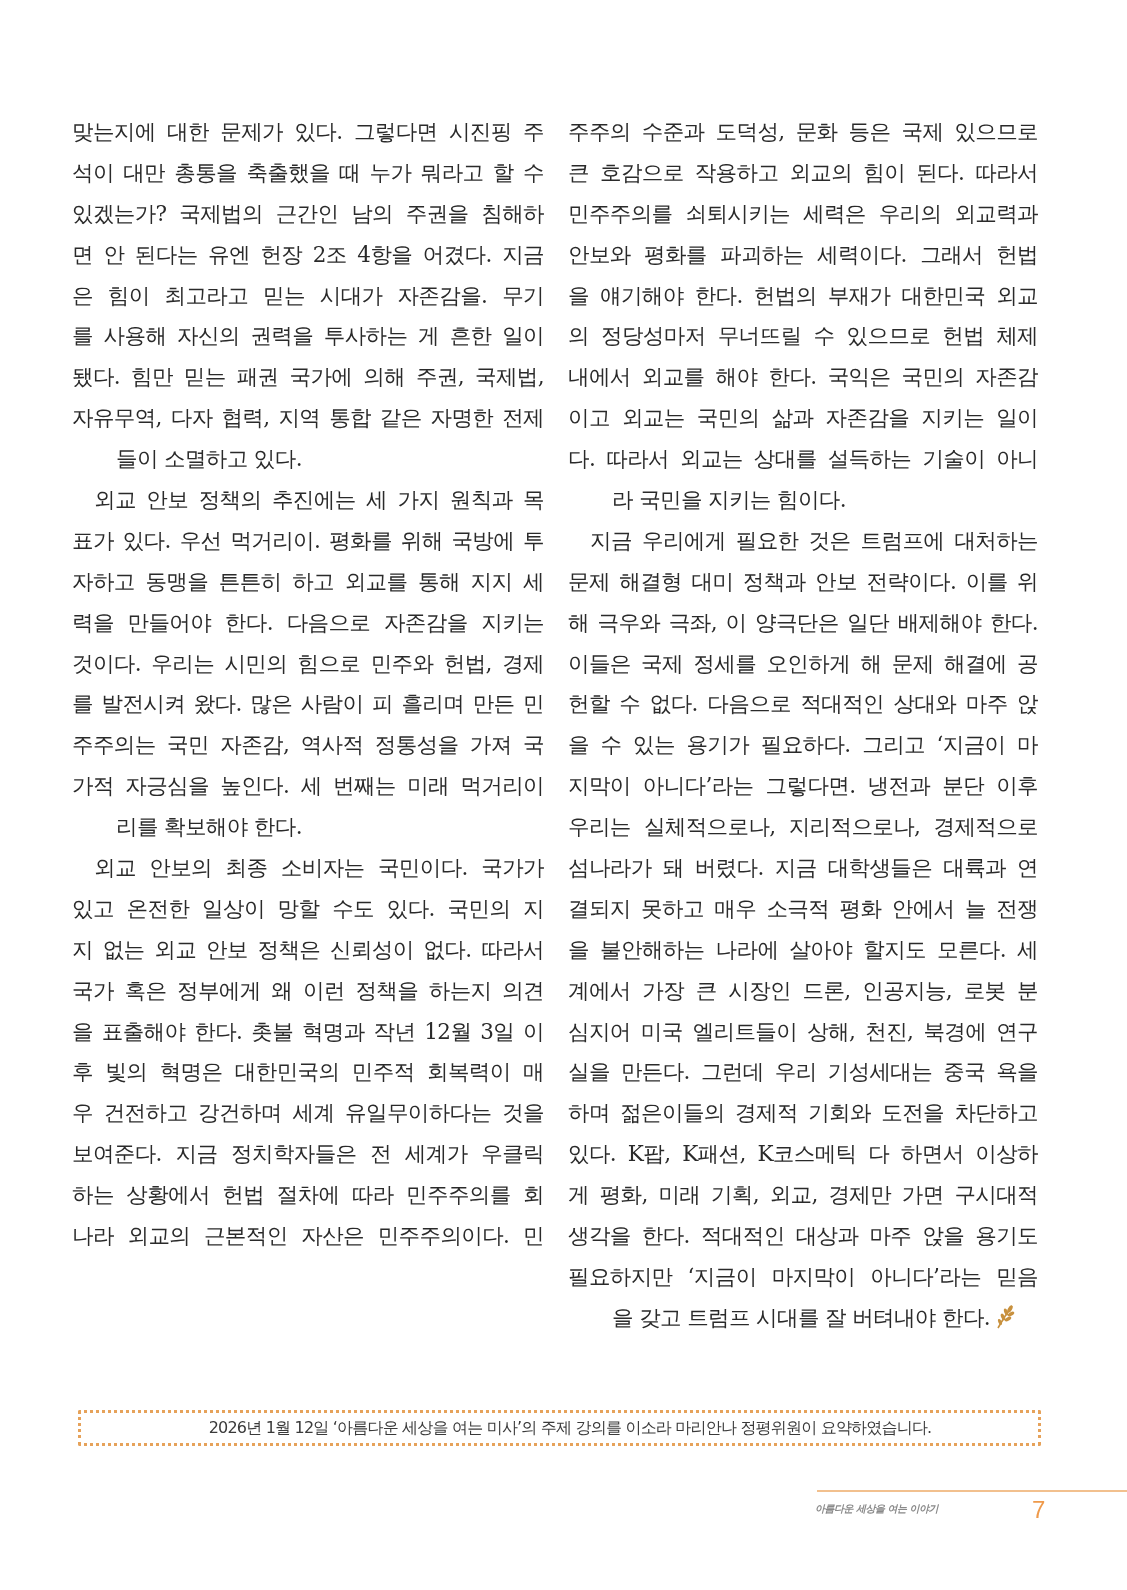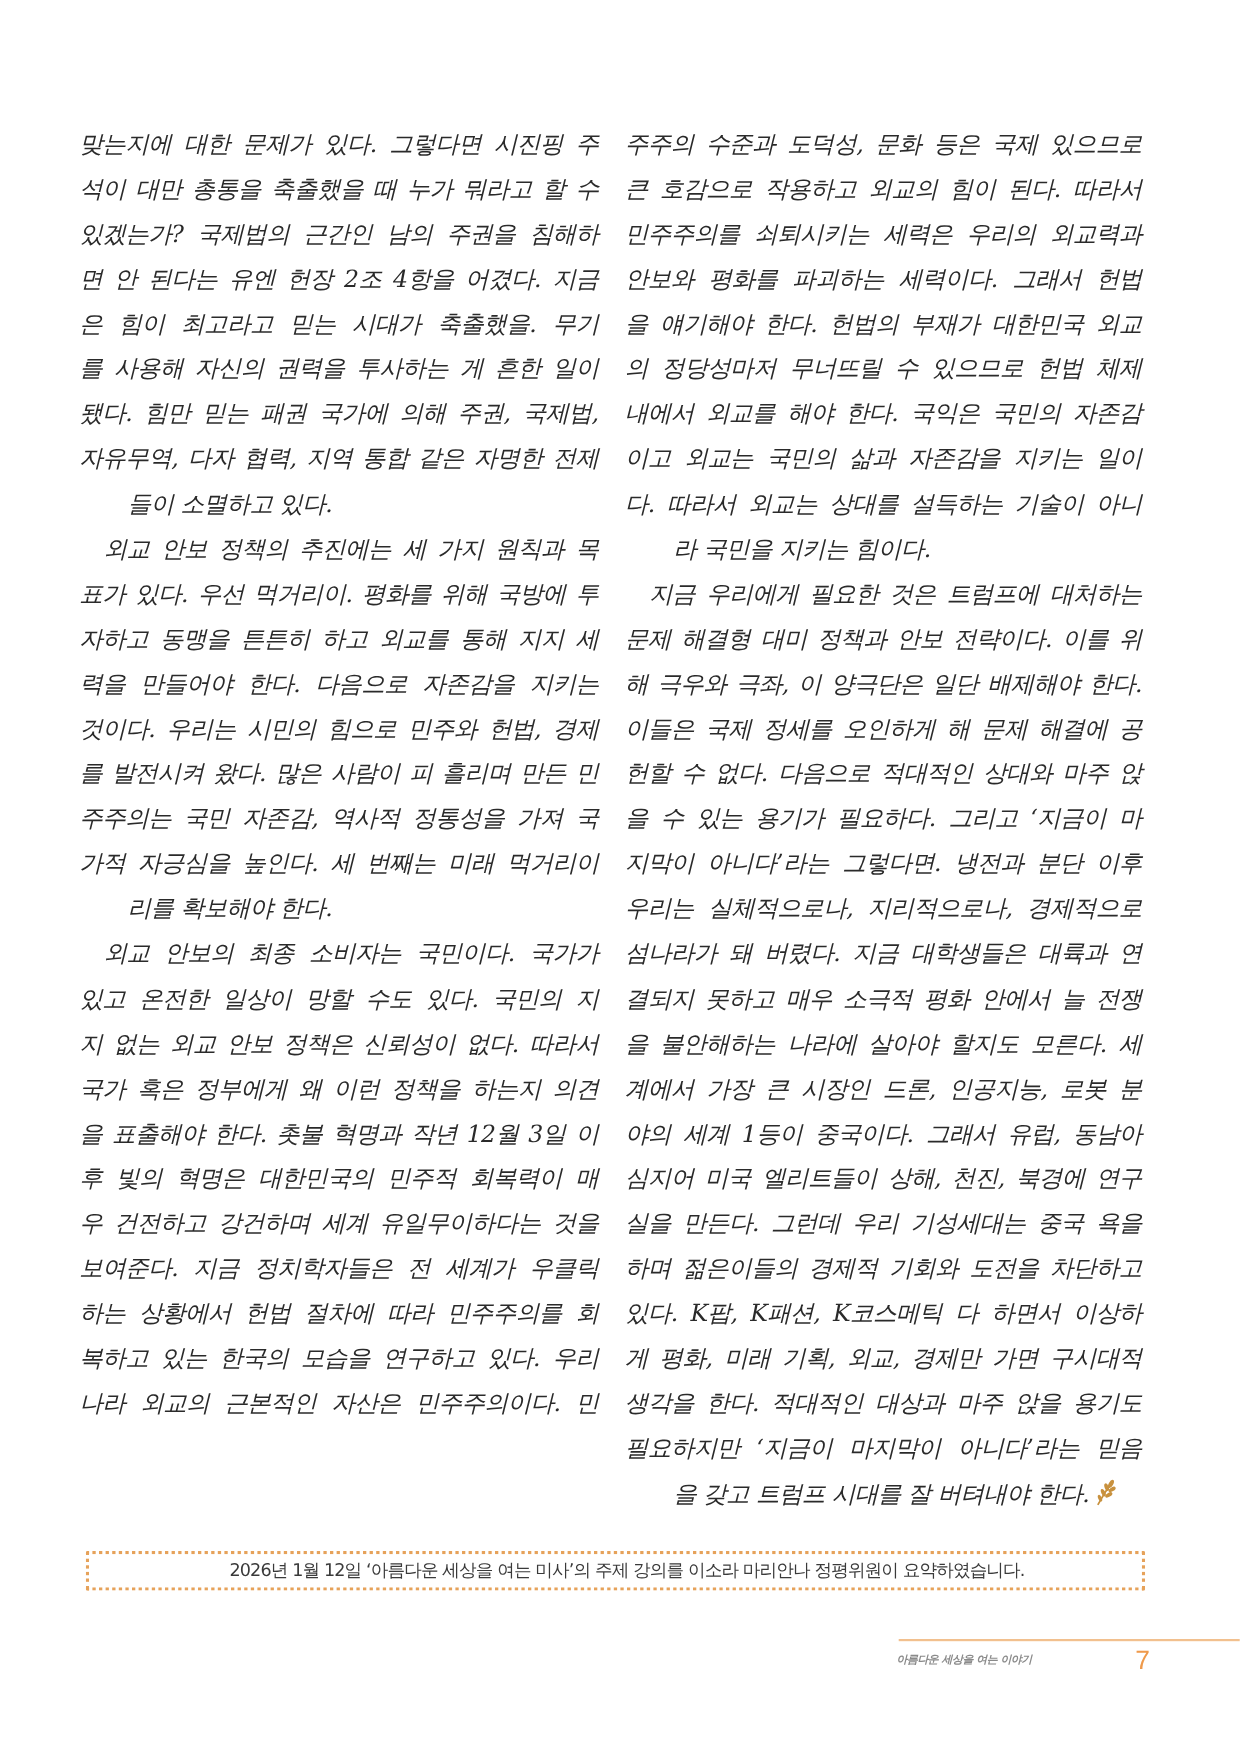--- a/index.html
+++ b/index.html
@@ -1,18 +1,18 @@
 <!DOCTYPE html>
 <html><head>
 <meta charset="utf-8">
 <style>
   html, body { margin:0; padding:0; background:#ffffff; }
   body { width:1127px; height:1590px; position:relative; overflow:hidden;
          font-family:"DejaVu Serif", "Liberation Serif", serif; color:#2a2a2a; }
-  .col { position:absolute; top:112px;font-style:italic; }
+  .col { position:absolute; top:112px; }
   .col-left { left:72px; width:472px; }
   .col-right { left:568px; width:470px; }
   .line { height:40.9px; line-height:40.9px; font-size:21.5px; white-space:nowrap;
           text-align:justify; text-align-last:justify; letter-spacing:-0.6px; }
   .line.last { text-align-last:left;margin-left:44px; }
   .line.indent { padding-left:22px; }
   .wheat { display:inline-block; width:22px; height:26px; vertical-align:-4px; margin-left:4px; }
   .note-box { position:absolute; left:78px; top:1410px; width:963px; height:36px;
               border:3px dotted #e6a25a; border-radius:2px; box-sizing:border-box;
               display:flex; align-items:center; justify-content:center; }
@@ -25,21 +25,21 @@
                  font-size:24px; color:#ef9a4b; }
 </style>
 </head>
 <body>
 
 <div class="col col-left" id="left-col">
     <div class="line">맞는지에 대한 문제가 있다. 그렇다면 시진핑 주</div>
     <div class="line">석이 대만 총통을 축출했을 때 누가 뭐라고 할 수</div>
     <div class="line">있겠는가? 국제법의 근간인 남의 주권을 침해하</div>
     <div class="line">면 안 된다는 유엔 헌장 2조 4항을 어겼다. 지금</div>
-    <div class="line">은 힘이 최고라고 믿는 시대가 축출했을. 무기</div>
+    <div class="line">은 힘이 최고라고 믿는 시대가 자존감을. 무기</div>
     <div class="line">를 사용해 자신의 권력을 투사하는 게 흔한 일이</div>
     <div class="line">됐다. 힘만 믿는 패권 국가에 의해 주권, 국제법,</div>
     <div class="line">자유무역, 다자 협력, 지역 통합 같은 자명한 전제</div>
     <div class="line last">들이 소멸하고 있다.</div>
     <div class="line indent">외교 안보 정책의 추진에는 세 가지 원칙과 목</div>
     <div class="line">표가 있다. 우선 먹거리이. 평화를 위해 국방에 투</div>
     <div class="line">자하고 동맹을 튼튼히 하고 외교를 통해 지지 세</div>
     <div class="line">력을 만들어야 한다. 다음으로 자존감을 지키는</div>
     <div class="line">것이다. 우리는 시민의 힘으로 민주와 헌법, 경제</div>
     <div class="line">를 발전시켜 왔다. 많은 사람이 피 흘리며 만든 민</div>
@@ -48,21 +48,20 @@
     <div class="line last">리를 확보해야 한다.</div>
     <div class="line indent">외교 안보의 최종 소비자는 국민이다. 국가가</div>
     <div class="line">있고 온전한 일상이 망할 수도 있다. 국민의 지</div>
     <div class="line">지 없는 외교 안보 정책은 신뢰성이 없다. 따라서</div>
     <div class="line">국가 혹은 정부에게 왜 이런 정책을 하는지 의견</div>
     <div class="line">을 표출해야 한다. 촛불 혁명과 작년 12월 3일 이</div>
     <div class="line">후 빛의 혁명은 대한민국의 민주적 회복력이 매</div>
     <div class="line">우 건전하고 강건하며 세계 유일무이하다는 것을</div>
     <div class="line">보여준다. 지금 정치학자들은 전 세계가 우클릭</div>
     <div class="line">하는 상황에서 헌법 절차에 따라 민주주의를 회</div>
-    <div class="line">복하고 있는 한국의 모습을 연구하고 있다. 우리</div>
     <div class="line">나라 외교의 근본적인 자산은 민주주의이다. 민</div>
   </div>
 <div class="col col-right" id="right-col">
     <div class="line">주주의 수준과 도덕성, 문화 등은 국제 있으므로</div>
     <div class="line">큰 호감으로 작용하고 외교의 힘이 된다. 따라서</div>
     <div class="line">민주주의를 쇠퇴시키는 세력은 우리의 외교력과</div>
     <div class="line">안보와 평화를 파괴하는 세력이다. 그래서 헌법</div>
     <div class="line">을 얘기해야 한다. 헌법의 부재가 대한민국 외교</div>
     <div class="line">의 정당성마저 무너뜨릴 수 있으므로 헌법 체제</div>
     <div class="line">내에서 외교를 해야 한다. 국익은 국민의 자존감</div>
@@ -74,21 +73,20 @@
     <div class="line">해 극우와 극좌, 이 양극단은 일단 배제해야 한다.</div>
     <div class="line">이들은 국제 정세를 오인하게 해 문제 해결에 공</div>
     <div class="line">헌할 수 없다. 다음으로 적대적인 상대와 마주 앉</div>
     <div class="line">을 수 있는 용기가 필요하다. 그리고 ‘지금이 마</div>
     <div class="line">지막이 아니다’라는 그렇다면. 냉전과 분단 이후</div>
     <div class="line">우리는 실체적으로나, 지리적으로나, 경제적으로</div>
     <div class="line">섬나라가 돼 버렸다. 지금 대학생들은 대륙과 연</div>
     <div class="line">결되지 못하고 매우 소극적 평화 안에서 늘 전쟁</div>
     <div class="line">을 불안해하는 나라에 살아야 할지도 모른다. 세</div>
     <div class="line">계에서 가장 큰 시장인 드론, 인공지능, 로봇 분</div>
-    <div class="line">야의 세계 1등이 중국이다. 그래서 유럽, 동남아</div>
     <div class="line">심지어 미국 엘리트들이 상해, 천진, 북경에 연구</div>
     <div class="line">실을 만든다. 그런데 우리 기성세대는 중국 욕을</div>
     <div class="line">하며 젊은이들의 경제적 기회와 도전을 차단하고</div>
     <div class="line">있다. K팝, K패션, K코스메틱 다 하면서 이상하</div>
     <div class="line">게 평화, 미래 기획, 외교, 경제만 가면 구시대적</div>
     <div class="line">생각을 한다. 적대적인 대상과 마주 앉을 용기도</div>
     <div class="line">필요하지만 ‘지금이 마지막이 아니다’라는 믿음</div>
     <div class="line last">을 갖고 트럼프 시대를 잘 버텨내야 한다.<span class="wheat"><svg viewBox="0 0 22 26" width="22" height="26">
           <path d="M4 25 Q10 14 18 3" stroke="#c8913e" stroke-width="1.6" fill="none"></path>
           <ellipse cx="16" cy="6" rx="2" ry="4" transform="rotate(30 16 6)" fill="#c8913e"></ellipse>

